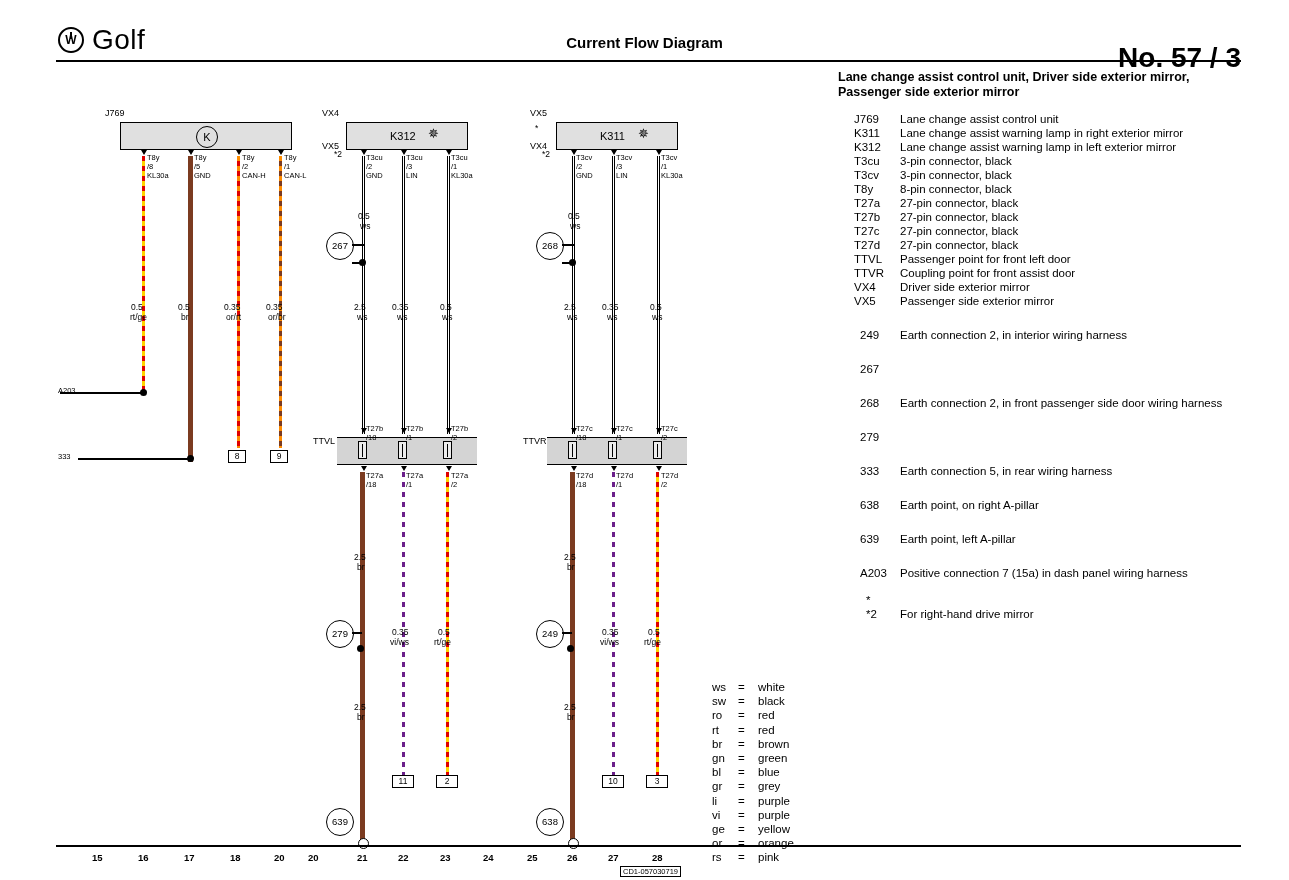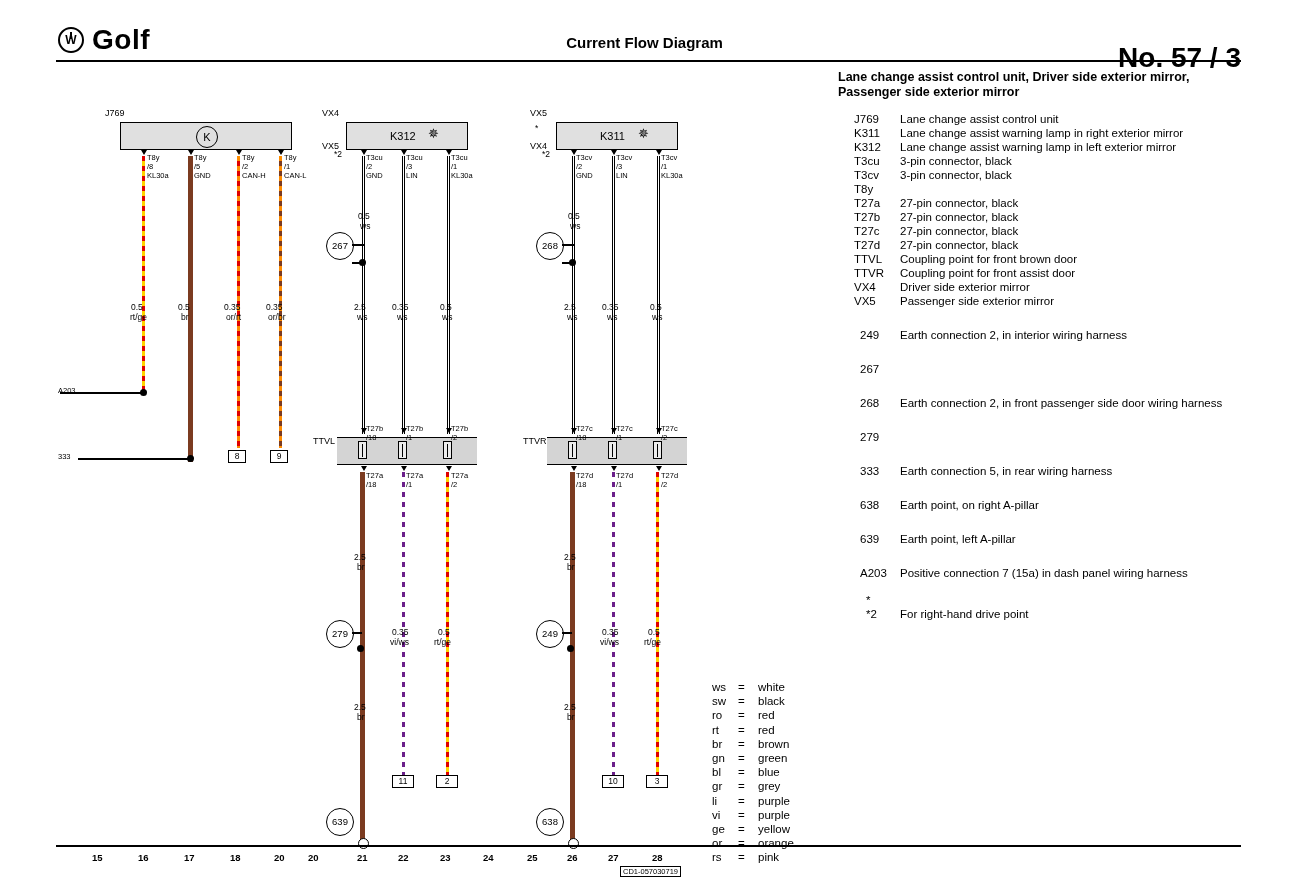--- a/index.html
+++ b/index.html
@@ -9,21 +9,21 @@
     color:#000;overflow:hidden;position:relative;
   }
   .page{position:relative;width:1289px;height:880px;}
 
   
   .hdr{position:absolute;left:0;top:0;width:1289px;height:60px;}
   .vw-logo{position:absolute;left:58px;top:27px;width:26px;height:26px;border:2px solid #000;border-radius:50%;
            box-sizing:border-box;}
   .vw-logo:before{content:"";position:absolute;left:50%;top:3px;width:2px;height:7px;background:#000;transform:translateX(-50%);}
   .vw-logo:after{content:"W";position:absolute;left:0;top:4px;width:22px;text-align:center;font-size:12px;font-weight:bold;line-height:14px;}
-  .brand{position:absolute;left:92px;top:24px;font-size:28px;font-weight:bold;letter-spacing:.5px;}
+  .brand{position:absolute;left:92px;top:24px;font-size:28px;font-weight:normal;letter-spacing:.5px;}
   .doc-title{position:absolute;left:0;top:34px;width:1289px;text-align:center;font-size:15px;font-weight:bold;}
   .doc-no{position:absolute;right:48px;top:22px;font-size:28px;font-weight:bold;margin-top:20px;}
   .hdr-rule{position:absolute;left:56px;top:60px;width:1185px;height:2px;background:#000;}
 
   
   .legend{position:absolute;left:838px;top:70px;width:430px;font-size:11.5px;line-height:14px;}
   .legend h2{font-size:12.5px;font-weight:bold;margin:0 0 12px 0;line-height:15px;}
   .leg-row{display:flex;margin-bottom:0px;}
   .leg-key{width:62px;flex:0 0 62px;text-align:left;padding-left:16px;box-sizing:border-box;}
   .leg-val{flex:1;}
@@ -104,40 +104,41 @@
     <div class="leg-row">
         <div class="leg-key">T3cu</div>
         <div class="leg-val">3-pin connector, black</div>
       </div>
     <div class="leg-row">
         <div class="leg-key">T3cv</div>
         <div class="leg-val">3-pin connector, black</div>
       </div>
     <div class="leg-row">
         <div class="leg-key">T8y</div>
+        <div class="leg-val">8-pin connector, black</div>
       </div>
     <div class="leg-row">
         <div class="leg-key">T27a</div>
         <div class="leg-val">27-pin connector, black</div>
       </div>
     <div class="leg-row">
         <div class="leg-key">T27b</div>
         <div class="leg-val">27-pin connector, black</div>
       </div>
     <div class="leg-row">
         <div class="leg-key">T27c</div>
         <div class="leg-val">27-pin connector, black</div>
       </div>
     <div class="leg-row">
         <div class="leg-key">T27d</div>
         <div class="leg-val">27-pin connector, black</div>
       </div>
     <div class="leg-row">
         <div class="leg-key">TTVL</div>
-        <div class="leg-val">Coupling point for front brown door</div>
+        <div class="leg-val">Passenger point for front left door</div>
       </div>
     <div class="leg-row">
         <div class="leg-key">TTVR</div>
         <div class="leg-val">Coupling point for front assist door</div>
       </div>
     <div class="leg-row">
         <div class="leg-key">VX4</div>
         <div class="leg-val">Driver side exterior mirror</div>
       </div>
     <div class="leg-row">
@@ -175,21 +176,21 @@
     <div class="leg-row sp2">
         <div class="leg-key num">A203</div>
         <div class="leg-val">Positive connection 7 (15a) in dash panel wiring harness</div>
       </div>
 
     <div class="leg-row sp">
         <div class="leg-key star">*</div>
       </div>
     <div class="leg-row">
         <div class="leg-key star">*2</div>
-        <div class="leg-val">For right-hand drive point</div>
+        <div class="leg-val">For right-hand drive mirror</div>
       </div>
   </div>
 
   <div class="colkey">
     <div class="ck">
         <div class="a">ws</div>
         <div class="b">=</div>
         <div class="c">white</div>
       </div>
     <div class="ck">

